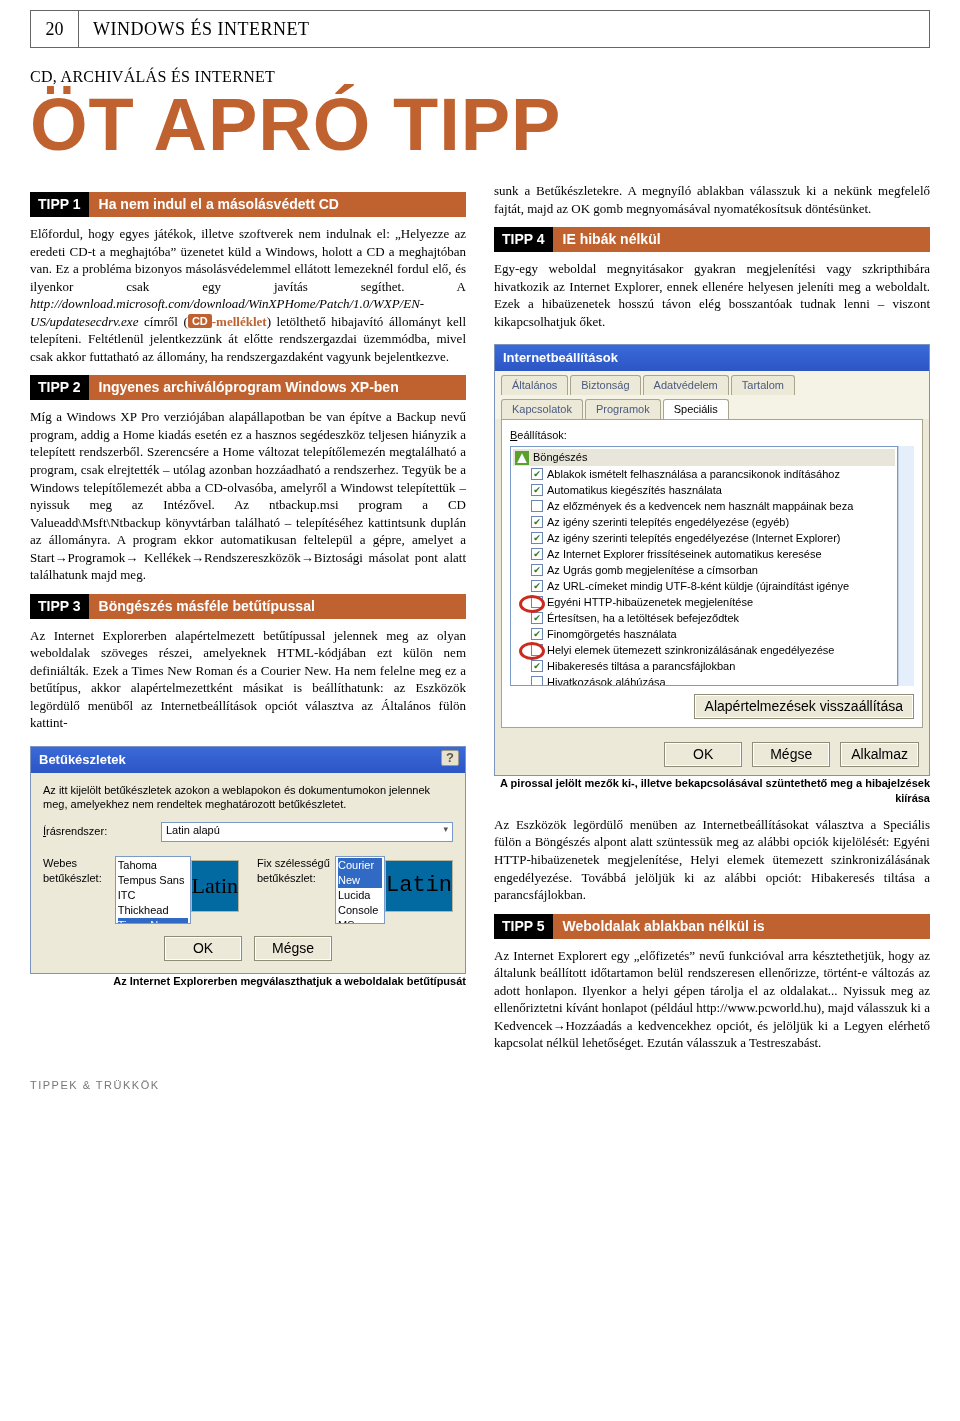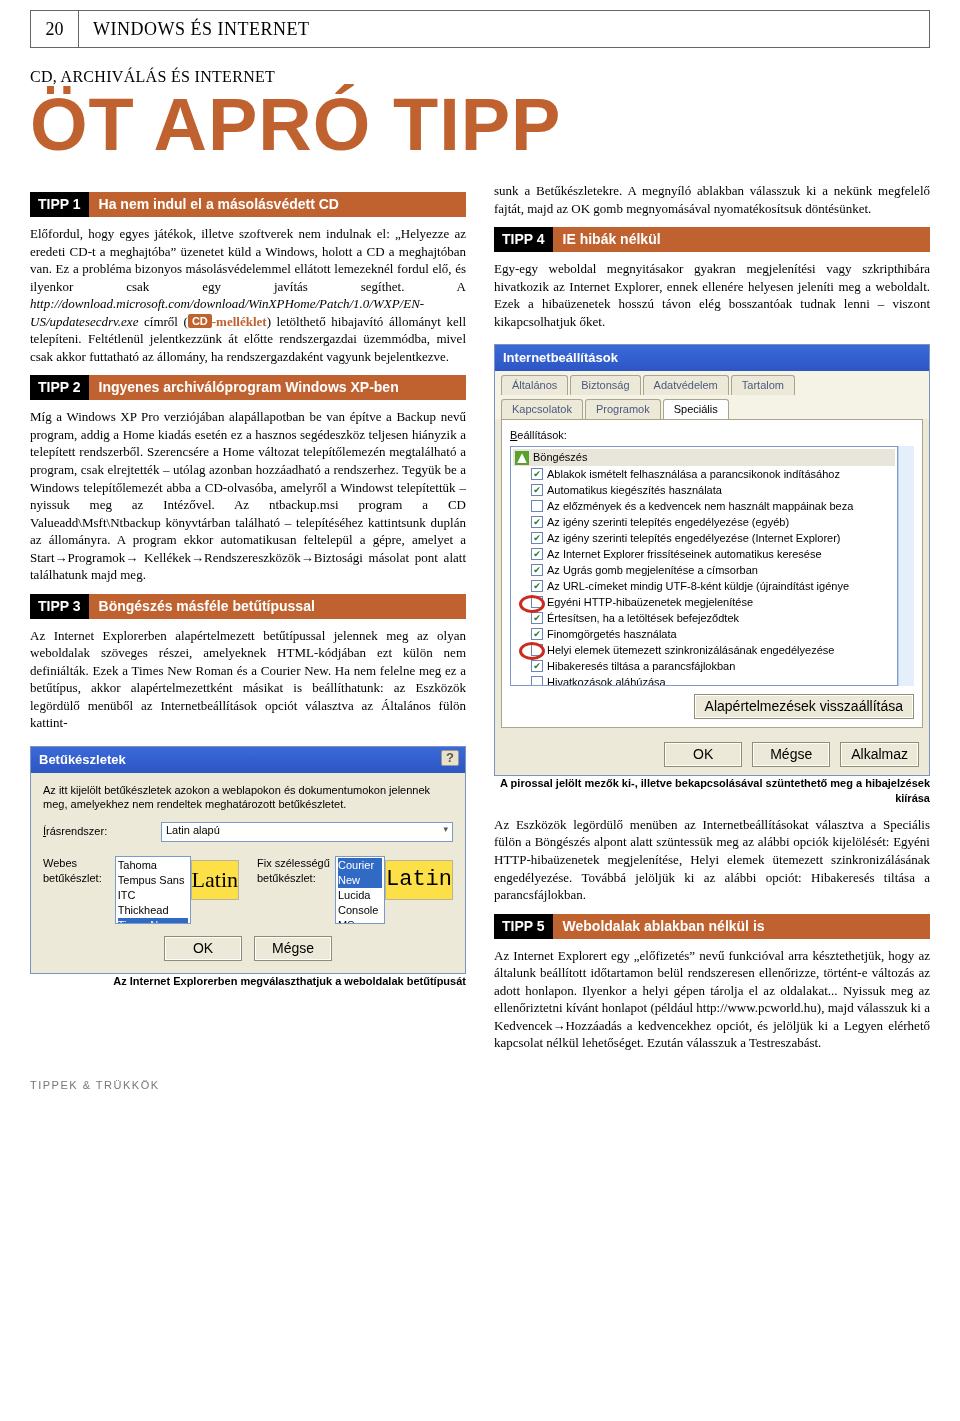--- a/index.html
+++ b/index.html
@@ -135,23 +135,23 @@
   .xp-select .chev { font-size:9px; color:#555;}
   .xp-listbox {
     background:#fff;
     border:1px solid #7c9ac8;
     height:68px;
     overflow:hidden;
     padding:1px 2px;
     line-height:15px;
   }
   .xp-preview {
-    background:#fde047;
+    background:#0369a1;
     border:1px solid #b8b49e;
-    height:40px;
+    height:52px;
     margin-top:4px;
     display:flex; align-items:center; justify-content:center;
     font-family:'Times New Roman',serif;
     font-size:22px;
   }
   .xp-btnrow { display:flex; justify-content:center; gap:12px; margin-top:12px;}
   .xp-btn {
     min-width:78px;
     text-align:center;
     background:#ece9d8;

